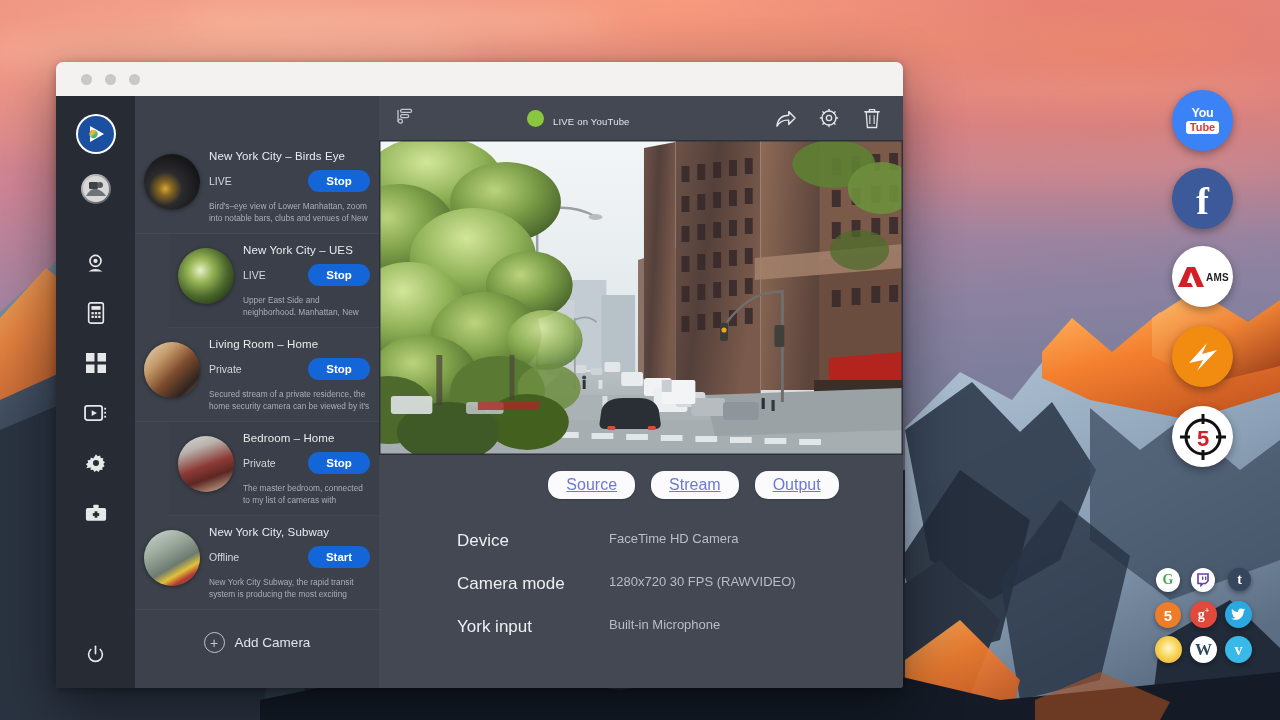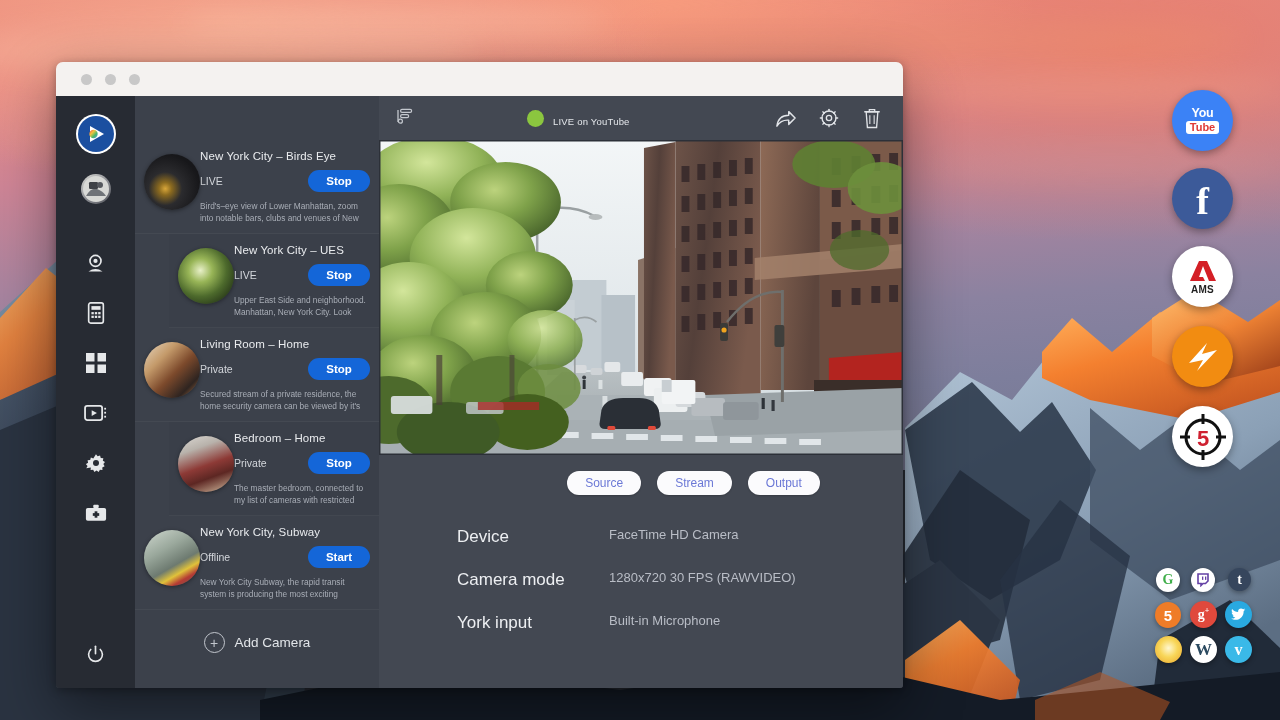--- a/index.html
+++ b/index.html
@@ -73,21 +73,21 @@
 
   
   #listpanel {
     width:244px; flex:0 0 244px; background:#3c414b;
     display:flex; flex-direction:column;
   }
   #listpanel-top { height:44px; display:flex; align-items:center; justify-content:center;
       background:#3c414b; }
   #cam-list { flex:1; overflow:hidden; }
   .cam-row {
-    display:flex; padding:8px 9px 9px 9px; position:relative;
+    display:flex; padding:8px 9px 9px 9px; gap:9px; position:relative;
     border-bottom:1px solid rgba(255,255,255,.045);
   }
   .cam-row.alt { background:#3a3f49;margin-left:34px; }
   .cam-thumb {
     width:56px; height:56px; border-radius:50%; flex:0 0 56px; margin-top:6px;
     overflow:hidden; position:relative;
     box-shadow:0 1px 4px rgba(0,0,0,.4);
   }
   .cam-body { flex:1; min-width:0; padding-top:2px; }
   .cam-title { color:#e9ebee; font-size:11.5px; letter-spacing:.1px; margin-bottom:8px; }
@@ -127,22 +127,23 @@
   #video {
     width:100%; height:315px; position:relative; overflow:hidden; background:#8a9aa3;
   }
 
   #tabs {
     display:flex; gap:16px; justify-content:center; padding:16px 0 0 0;
     margin-left:105px;
   }
   .pill {
     background:#fbfbfd; border:none; border-radius:13px; padding:5px 18px;
-    color:#6b78d6; font-size:12px; cursor:pointer; font-family:"Liberation Sans", sans-serif;
+    color:#6b78d6; font-size:16px; cursor:pointer; font-family:"Liberation Sans", sans-serif;
     box-shadow:0 1px 2px rgba(0,0,0,.18);
+    text-decoration:underline;
   }
   #info { padding:32px 0 0 78px; }
   .inforow { display:flex; margin-bottom:23px; }
   .infolabel { width:152px; color:#edeff2; font-size:17px; }
   .infoval { color:#b9bdc6; font-size:13px; }
 
   
   .dock-icon {
     position:absolute; border-radius:50%;
     display:flex; align-items:center; justify-content:center;
@@ -229,21 +230,21 @@
 
 <div class="dock-icon" style="left:1172px;top:168px;width:61px;height:61px;background:#3c5a99;">
   <span style="color:#fff;font-size:38px;font-weight:bold;font-family:'Liberation Serif',serif;line-height:1;margin-top:4px;">f</span>
 </div>
 
 <div class="dock-icon" style="left:1172px;top:326px;width:61px;height:61px;background:#f28c11;">
   <svg width="40" height="40" viewBox="0 0 40 40">
     <path d="M6 26 L24 6 L19 17 L34 13 L14 34 L20 23 Z" fill="#fff"></path>
   </svg>
 </div>
-<div class="dock-icon" style="left:1172px;top:246px;width:61px;height:61px;background:#fff;flex-direction:column;">
+<div class="dock-icon" style="left:1172px;top:246px;width:61px;height:61px;background:#fff;flex-direction:row;">
   <svg width="30" height="24" viewBox="0 0 30 24">
     <path d="M11 2 L19 2 L28 22 L21 22 L15 7 L11 18 L15 18 L17 22 L2 22 Z" fill="#d41f26"></path>
   </svg>
   <div style="color:#222;font-size:10px;font-weight:bold;margin-top:1px;letter-spacing:.3px;">AMS</div>
 </div>
 
 <div class="dock-icon" style="left:1172px;top:406px;width:61px;height:61px;background:#fff;">
   <svg width="50" height="50" viewBox="0 0 50 50">
     <circle cx="25" cy="25" r="17" fill="none" stroke="#111" stroke-width="3"></circle>
     <line x1="25" y1="2" x2="25" y2="12" stroke="#111" stroke-width="3"></line>

